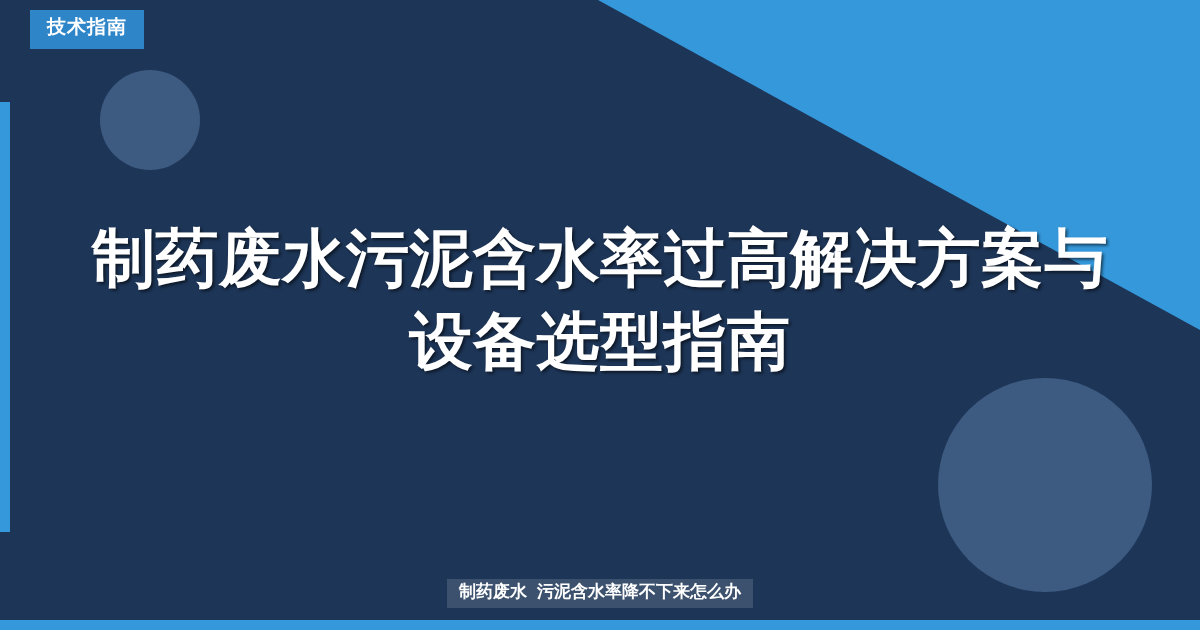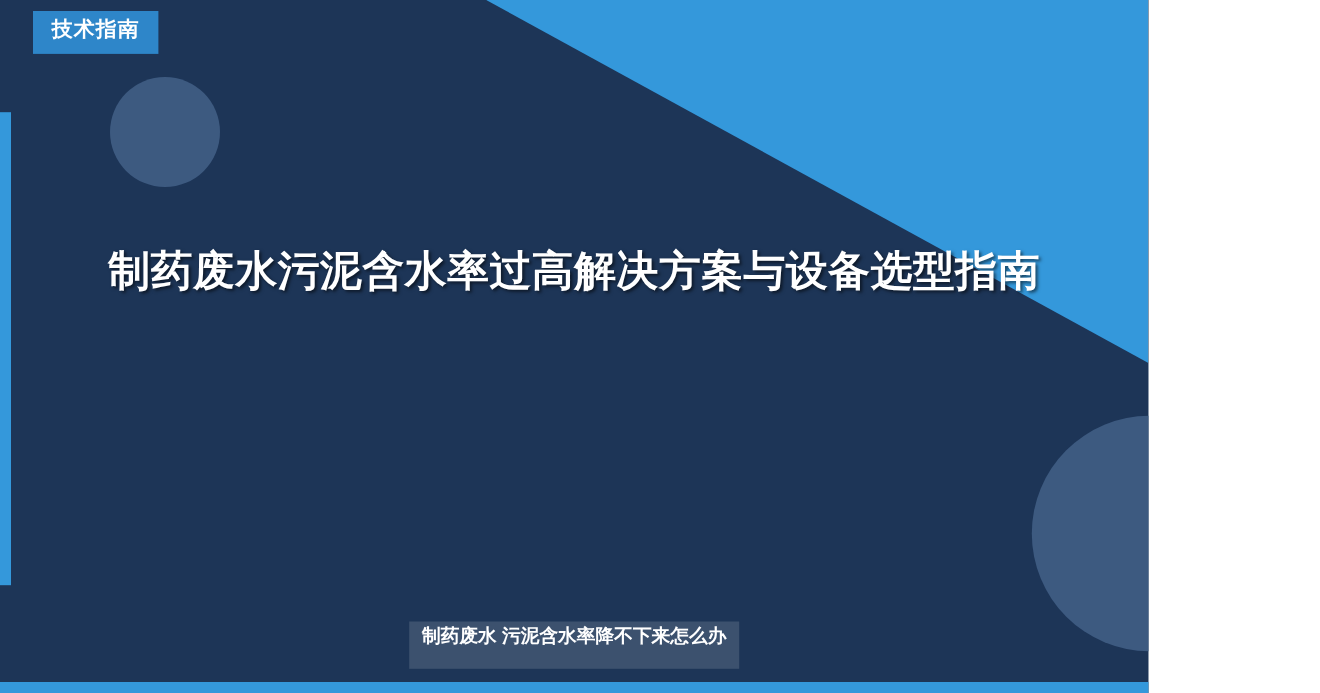--- a/index.html
+++ b/index.html
@@ -2,25 +2,25 @@
 <html><head>
 <meta charset="utf-8">
 <style>
   html, body {
     margin: 0;
     padding: 0;
     background: #ffffff;
   }
   #poster {
     position: relative;
-    width: 1044px;
+    width: 1200px;
     height: 630px;
     overflow: hidden;
     background: #1d3557;
-    font-family: Liberation Sans, sans-serif;
+    font-family: Liberation Mono, monospace;
   }
 
   
   .bg-base {
     position: absolute;
     inset: 0;
     background: #1d3557;
   }
   .bg-diagonal {
     position: absolute;
@@ -84,39 +84,39 @@
   .title-wrap {
     position: absolute;
     left: 90px;
     right: 90px;
     top: 222px;
     text-align: center;
   }
   .title {
     margin: 0;
     color: #ffffff;
-    font-size: 38px;
+    font-size: 63px;
     font-weight: bold;
     line-height: 1.32;
     letter-spacing: 0.5px;
     text-shadow: 2px 2px 3px rgba(0,0,0,0.55);
     word-break: break-all;
   }
 
   
   .footer {
     position: absolute;
     left: 0;
     right: 0;
     bottom: 22px;
     text-align: center;
   }
   .footer-tag {
     display: inline-block;
-    padding: 3px 12px 19px 12px;
+    padding: 3px 12px 5px 12px;
     background: rgba(255,255,255,0.14);
     color: #ffffff;
     font-size: 17px;
     font-weight: bold;
     line-height: 1.25;
     white-space: nowrap;
   }
   .footer-brand {
     margin-top: 9px;
     color: #4c6388;

